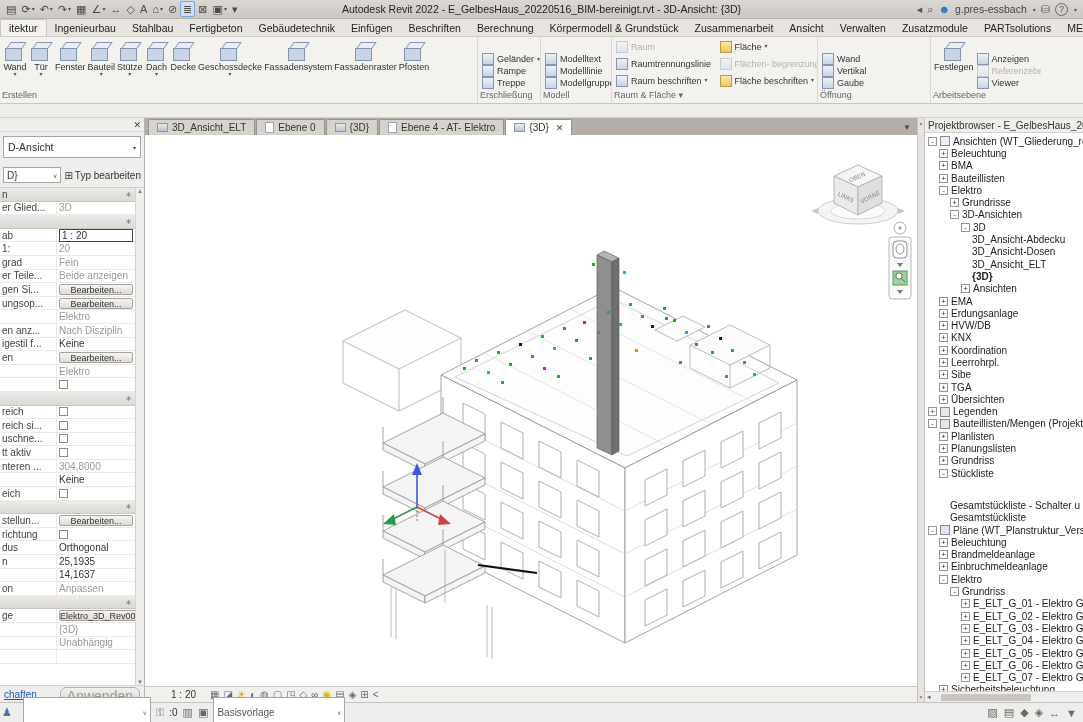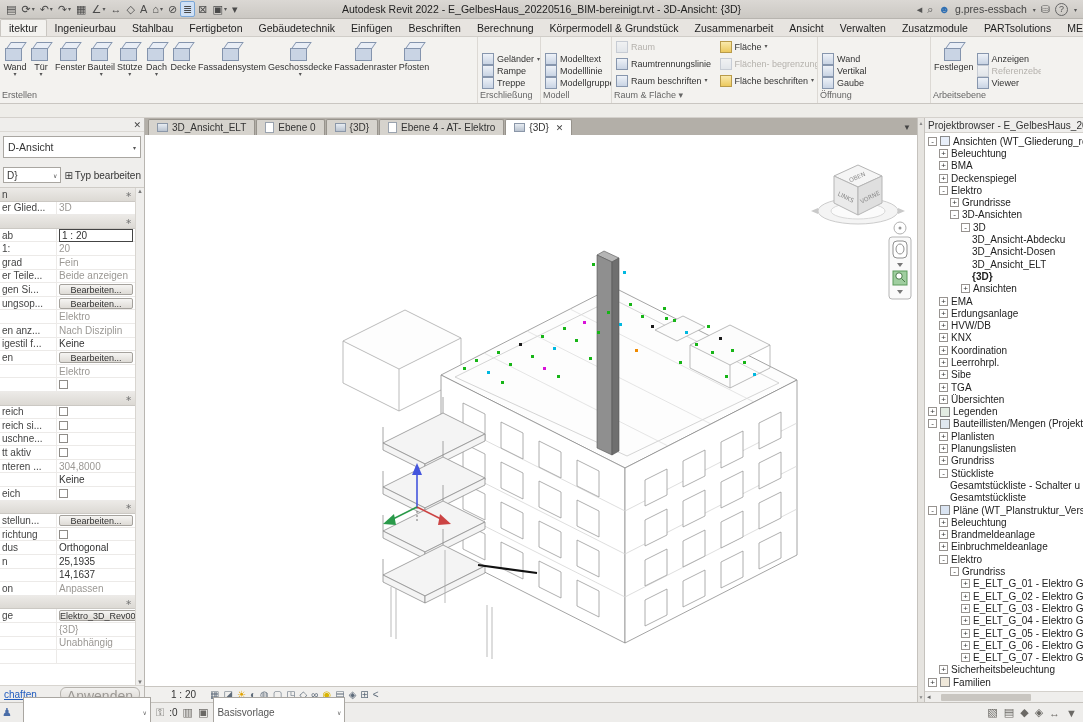--- a/index.html
+++ b/index.html
@@ -269,29 +269,29 @@
           <span class="bcaret" data-name="dropdown-caret-icon">▾</span>
         </div>
 
         <div class="bigbtn" data-name="ribbon-button">
           <span class="bicon" data-name="ceiling-icon"></span>
           <span class="blabel">Decke</span>
 
         </div>
 
         <div class="bigbtn" data-name="ribbon-button">
-          <span class="bicon" data-name="curtain-system-icon"></span>
-          <span class="blabel">Fassadensystem</span>
-
-        </div>
-
-        <div class="bigbtn" data-name="ribbon-button">
           <span class="bicon" data-name="floor-icon"></span>
           <span class="blabel">Geschossdecke</span>
           <span class="bcaret" data-name="dropdown-caret-icon">▾</span>
+        </div>
+
+        <div class="bigbtn" data-name="ribbon-button">
+          <span class="bicon" data-name="curtain-system-icon"></span>
+          <span class="blabel">Fassadensystem</span>
+
         </div>
 
         <div class="bigbtn" data-name="ribbon-button">
           <span class="bicon" data-name="curtain-grid-icon"></span>
           <span class="blabel">Fassadenraster</span>
 
         </div>
 
         <div class="bigbtn" data-name="ribbon-button">
           <span class="bicon" data-name="mullion-icon"></span>
@@ -1077,21 +1077,21 @@
 
           <div class="trow" data-name="tree-item" style="padding-left: 14px;">
             <span class="texp" data-name="tree-expander-icon">+</span>
 
             <span class="tlabel" data-name="tree-item-label">BMA</span>
           </div>
 
           <div class="trow" data-name="tree-item" style="padding-left: 14px;">
             <span class="texp" data-name="tree-expander-icon">+</span>
 
-            <span class="tlabel" data-name="tree-item-label">Deckenspiegel</span>
+            <span class="tlabel" data-name="tree-item-label">Bauteillisten</span>
           </div>
 
           <div class="trow" data-name="tree-item" style="padding-left: 14px;">
             <span class="texp" data-name="tree-expander-icon">-</span>
 
             <span class="tlabel" data-name="tree-item-label">Elektro</span>
           </div>
 
           <div class="trow" data-name="tree-item" style="padding-left: 25px;">
             <span class="texp" data-name="tree-expander-icon">+</span>
@@ -1220,21 +1220,21 @@
 
             <span class="tlabel" data-name="tree-item-label">Grundriss</span>
           </div>
 
           <div class="trow" data-name="tree-item" style="padding-left: 14px;">
             <span class="texp" data-name="tree-expander-icon">-</span>
 
             <span class="tlabel" data-name="tree-item-label">Stückliste</span>
           </div>
 
-          <div class="trow" data-name="tree-item" style="padding-left: 25px;">
+          <div class="trow" data-name="tree-item" style="padding-left: 25px; margin-top: 20px;">
 
             <span class="tlabel" data-name="tree-item-label">Gesamtstückliste - Schalter u</span>
           </div>
 
           <div class="trow" data-name="tree-item" style="padding-left: 25px;">
 
             <span class="tlabel" data-name="tree-item-label">Gesamtstückliste</span>
           </div>
 
           <div class="trow" data-name="tree-item" style="padding-left: 3px;">

